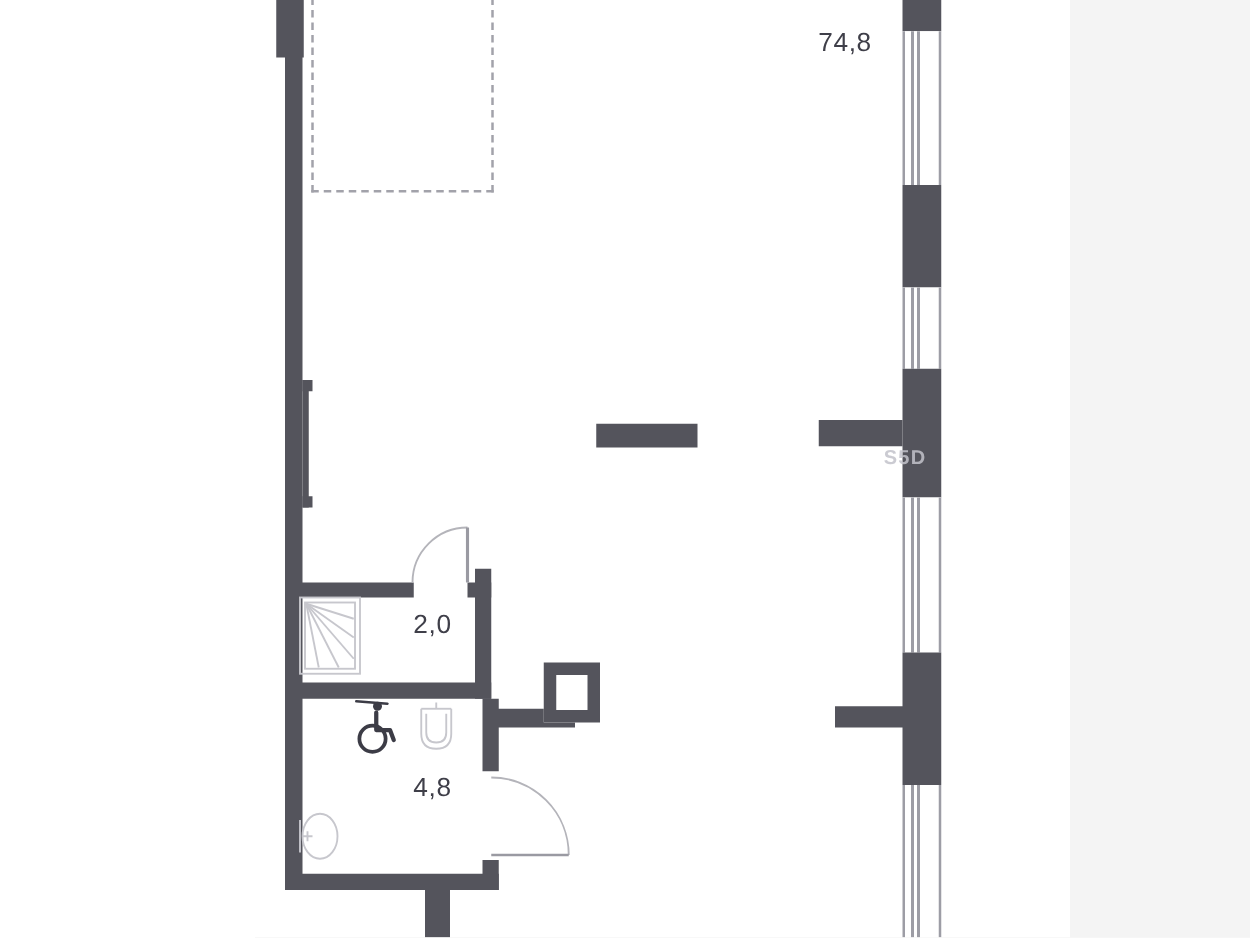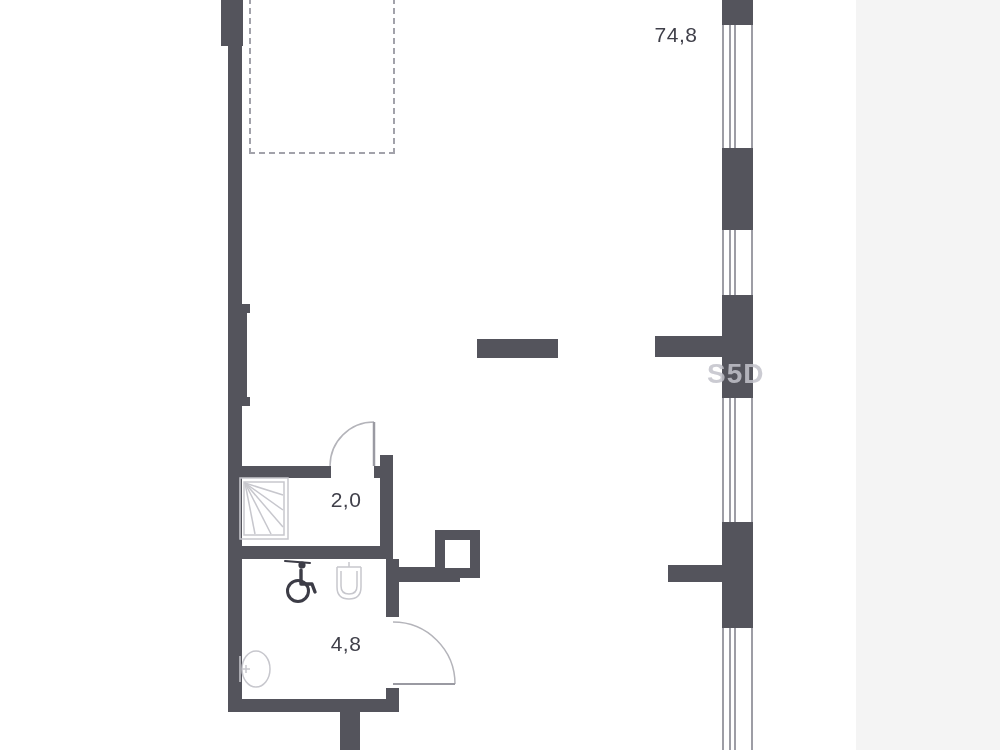--- a/index.html
+++ b/index.html
@@ -28,21 +28,21 @@
     position:absolute;box-sizing:border-box;
     border:2px dashed var(--dashed,#a2a2aa);
     border-top:none;background:transparent;
   }
   .room-label{
     position:absolute;color:var(--label,#3f3f49);
     font-size:21px;letter-spacing:0.5px;text-align:center;
   }
   .watermark{
     position:absolute;color:var(--watermark,#c3c3cb);opacity:0.85;
-    font-size:28px;font-weight:bold;letter-spacing:1px;z-index:6;
+    font-size:16px;font-weight:bold;letter-spacing:1px;z-index:6;
   }
   svg{position:absolute;overflow:visible;}
 </style>
 </head>
 <body>
 
 <div id="canvas">
 
   <div class="dashed-zone" style="left:249px;top:-2px;width:146px;height:156px;"></div>
 
@@ -123,17 +123,17 @@
     <g fill="none" style="stroke:var(--icon-light,#c7c7cd);" stroke-width="1.5">
       <ellipse cx="19" cy="21" rx="14" ry="18"></ellipse>
       <line x1="3" y1="8" x2="3" y2="34"></line>
       <line x1="5" y1="21" x2="13" y2="21"></line>
       <line x1="9" y1="17" x2="9" y2="25"></line>
     </g>
   </svg>
 
   <div class="room-label" style="left:640px;top:23px;width:72px;">74,8</div>
   <div class="room-label" style="left:318px;top:488px;width:56px;">2,0</div>
-  <div class="room-label" style="left:318px;top:632px;width:56px;">4,8</div>
+  <div class="room-label" style="left:318px;top:619px;width:56px;">4,8</div>
 
   <div class="watermark" style="left:707px;top:358px;">S5D</div>
 
 </div>
 
 </body></html>

